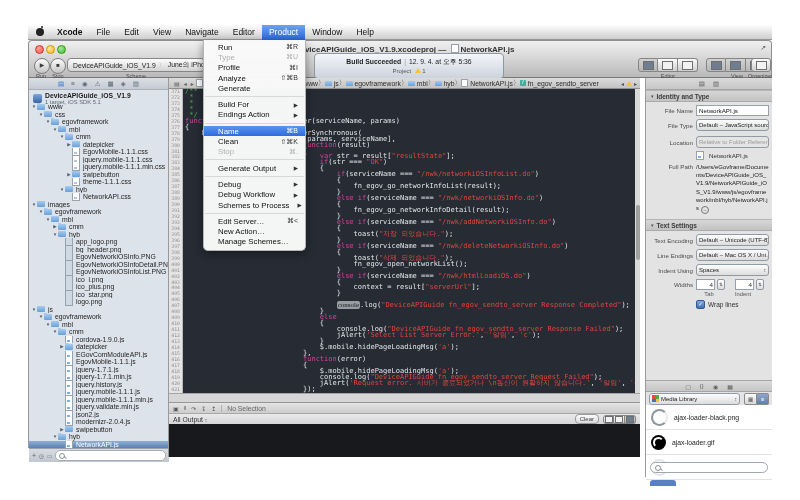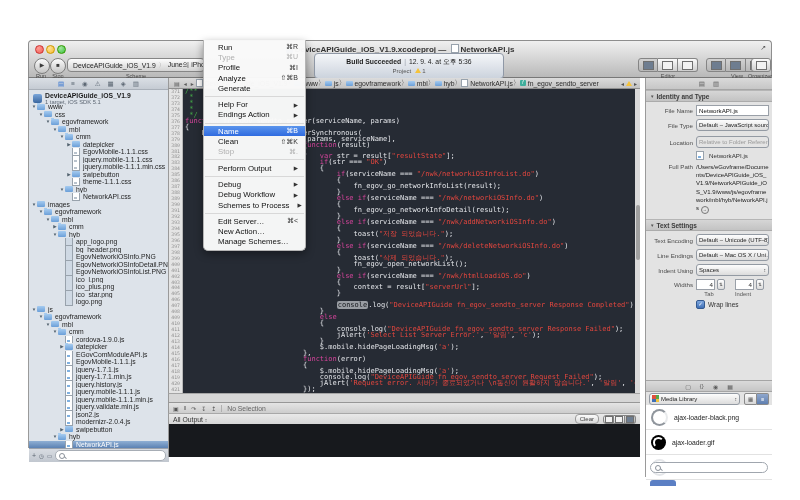--- a/index.html
+++ b/index.html
@@ -93,21 +93,21 @@
   
   .editor{left:140px;top:64px;width:472px;height:304px;background:#262b34;border-left:1px solid #9a9a9a;box-sizing:border-box;overflow:hidden;}
   .gutter{position:absolute;left:0;top:0;width:14px;height:100%;background:#e4e4e4;border-right:1px solid #b8b8b8;box-sizing:border-box;}
   .gl{font-size:4.8px;color:#8f8f8f;text-align:right;padding-right:2px;height:5.96px;line-height:5.96px;font-family:"DejaVu Sans Mono",monospace;}
   #code{position:absolute;left:16px;top:0;right:5px;bottom:0;font-family:"DejaVu Sans Mono",monospace;
     font-size:7px;color:#e4e6ea;white-space:pre;overflow:hidden;}
   .cl{height:5.96px;line-height:5.96px;}
   .kw{color:#d6449c;}
   .str{color:#e2463e;}
   .cmt{color:#43a647;}
-  .find{background:#999da3;color:#14171c;border-radius:2px;padding:0 1px;}
+  .find{background:#999da3;color:#14171c;border-radius:2px;padding:0 1px;font-family:Liberation Serif, serif;}
   .vscroll{position:absolute;right:0;top:0;width:5px;height:100%;background:#d9d9d9;}
   .vthumb{position:absolute;right:.5px;top:38%;width:4px;height:55px;background:#9f9f9f;border-radius:2px;}
 
   .hscroll{left:140px;top:368px;width:472px;height:9px;background:#d6d6d6;border-top:1px solid #a5a5a5;border-left:1px solid #9a9a9a;box-sizing:border-box;}
   .debugbar{left:140px;top:377px;width:472px;height:11px;background:linear-gradient(#e4e4e4,#cdcdcd);
     border-top:1px solid #979797;border-left:1px solid #9a9a9a;display:flex;align-items:center;gap:5px;
     padding:0 4px;box-sizing:border-box;font-size:6.5px;color:#555;}
   .debugbar .ns{color:#666;font-size:6.8px;border-left:1px solid #b0b0b0;padding-left:5px;}
   .outputbar{left:140px;top:388px;width:472px;height:11px;background:linear-gradient(#e9e9e9,#d6d6d6);
     border-top:1px solid #a8a8a8;border-left:1px solid #9a9a9a;display:flex;align-items:center;
@@ -172,20 +172,34 @@
   .menu-item.disabled,.menu-item.disabled .ms{color:#b0b0b0;}
   .menu-item.highlighted{background:linear-gradient(#5a94ec,#2f6be0);color:#fff;}
   .menu-item.highlighted .ms{color:#fff;}
   .menu-sep{height:1px;background:#d8d8d8;margin:2.5px 1px;}
 </style>
 </head>
 <body>
 
 <div id="screen">
 
+  <div class="menubar abs">
+    <span class="apple"></span>
+    <span id="mb-items">
+        <span class="mb-item bold">Xcode</span>
+        <span class="mb-item">File</span>
+        <span class="mb-item">Edit</span>
+        <span class="mb-item">View</span>
+        <span class="mb-item">Navigate</span>
+        <span class="mb-item">Editor</span>
+        <span class="mb-item active">Product</span>
+        <span class="mb-item">Window</span>
+        <span class="mb-item">Help</span>
+      </span>
+  </div>
 
   <div class="chrome abs">
     <span class="tl red"></span>
     <span class="tl yel"></span>
     <span class="tl grn"></span>
     <div class="wtitle">
       <span class="pic"></span><span>DeviceAPIGuide_iOS_V1.9.xcodeproj</span>
       <span>—</span>
       <span class="fic"></span><span>NetworkAPI.js</span>
     </div>
@@ -787,21 +801,21 @@
       <div class="menu-item">
         <span class="ml">Analyze</span>
         <span class="ms">⇧⌘B</span>
       </div>
       <div class="menu-item">
         <span class="ml">Generate</span>
         <span class="ms"></span>
       </div>
       <div class="menu-sep"></div>
       <div class="menu-item">
-        <span class="ml">Help For</span>
+        <span class="ml">Build For</span>
         <span class="ms" style="font-size: 5.5px;">▶</span>
       </div>
       <div class="menu-item">
         <span class="ml">Endings Action</span>
         <span class="ms" style="font-size: 5.5px;">▶</span>
       </div>
       <div class="menu-sep"></div>
       <div class="menu-item highlighted">
         <span class="ml">Name</span>
         <span class="ms">⌘B</span>
@@ -809,21 +823,21 @@
       <div class="menu-item">
         <span class="ml">Clean</span>
         <span class="ms">⇧⌘K</span>
       </div>
       <div class="menu-item disabled">
         <span class="ml">Stop</span>
         <span class="ms">⌘.</span>
       </div>
       <div class="menu-sep"></div>
       <div class="menu-item">
-        <span class="ml">Perform Output</span>
+        <span class="ml">Generate Output</span>
         <span class="ms" style="font-size: 5.5px;">▶</span>
       </div>
       <div class="menu-sep"></div>
       <div class="menu-item">
         <span class="ml">Debug</span>
         <span class="ms" style="font-size: 5.5px;">▶</span>
       </div>
       <div class="menu-item">
         <span class="ml">Debug Workflow</span>
         <span class="ms" style="font-size: 5.5px;">▶</span>

